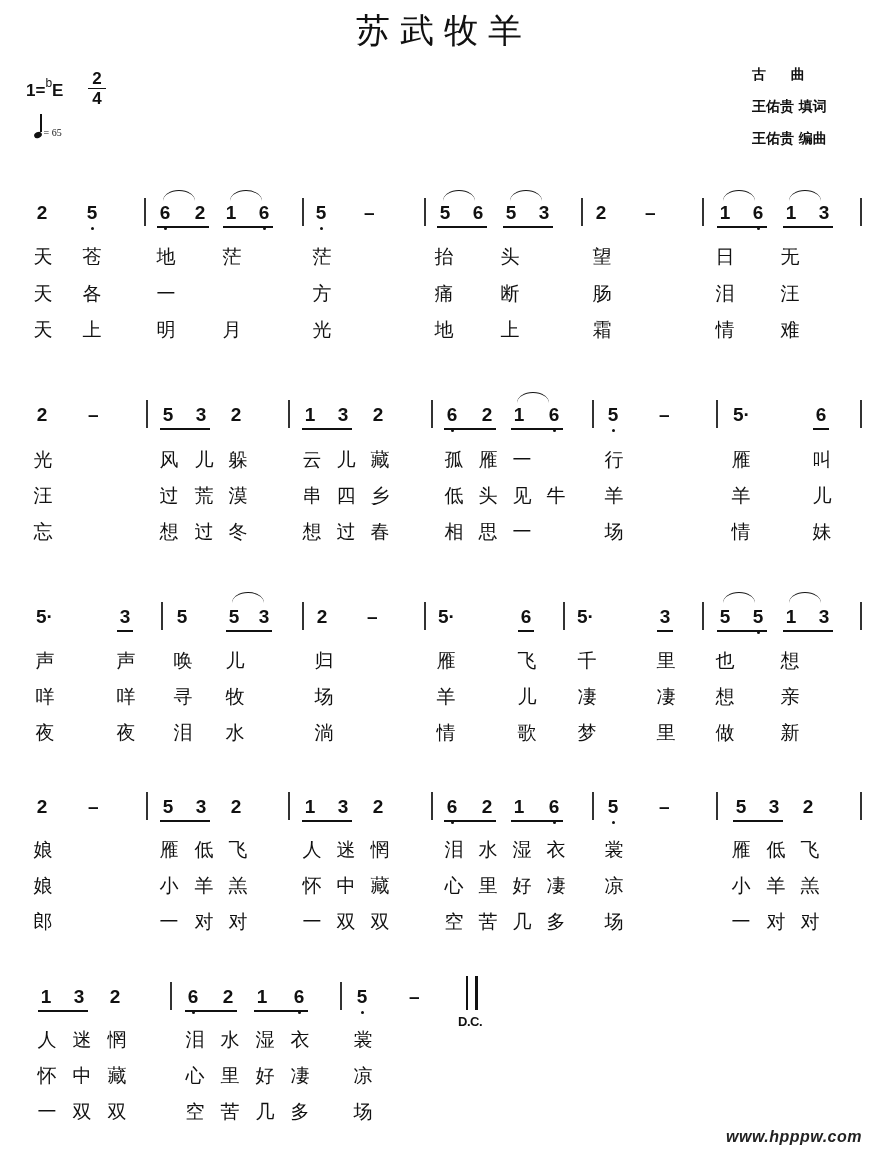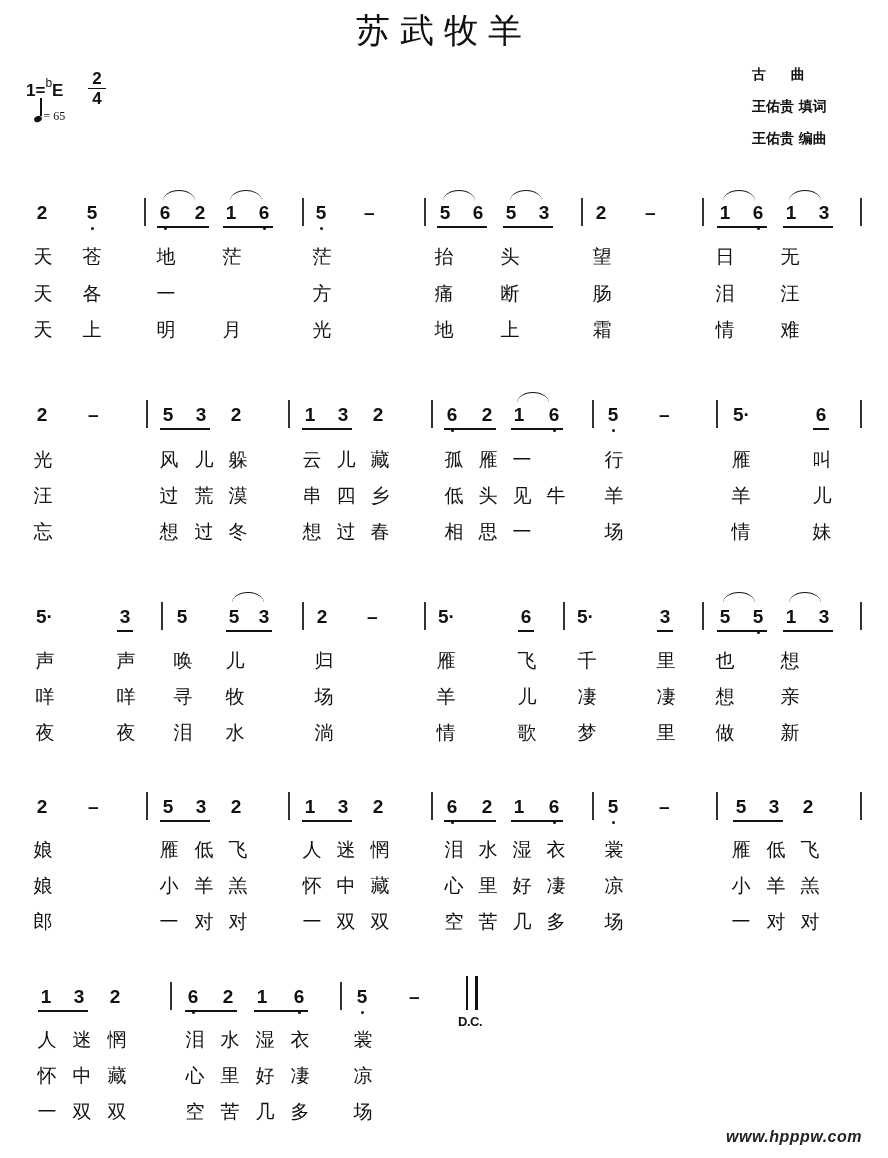--- a/index.html
+++ b/index.html
@@ -3,21 +3,21 @@
 <meta charset="utf-8">
 <style>
   html, body { margin: 0; padding: 0; background: #ffffff; }
   body { width: 888px; height: 1158px; position: relative; overflow: hidden; color: #111; font-family: "DejaVu Sans", sans-serif; }
   .abs { position: absolute; }
   .title { left: 0; width: 888px; top: 8px; text-align: center; font-size: 34px; letter-spacing: 10px; font-family: "DejaVu Sans", sans-serif; }
   .key { left: 26px; top: 78px; font-size: 17px; font-weight: bold; font-family: "Liberation Sans", sans-serif; }
   .key sup { font-size: 12px; font-weight: normal; position: relative; top: -2px; }
   .timesig { left: 88px; top: 70px; width: 18px; text-align: center; font-weight: bold; font-size: 17px; line-height: 17px; font-family: "Liberation Sans", sans-serif; }
   .timesig .line { border-top: 1.5px solid #111; margin: 1px 0; }
-  .tempo { left: 34px; top: 102px; font-size: 12px; font-family: "Liberation Serif", serif; }
+  .tempo { left: 34px; top: 118px; font-size: 10px; font-family: "Liberation Serif", serif; }
   .note-head { display: inline-block; width: 8px; height: 6px; background: #111; border-radius: 50%; transform: rotate(-25deg); position: relative; top: 2px; }
   .note-stem { display: inline-block; width: 1.5px; height: 18px; background: #111; position: relative; left: -2px; top: -4px; }
   .credits { left: 752px; top: 58px; font-size: 14px; font-weight: bold; line-height: 32px; font-family: "DejaVu Serif", serif; }
   .credit-1 { padding-left: 0; letter-spacing: 10px; }
 
   .n { position: absolute; font-family: "Liberation Sans", sans-serif; font-weight: bold; font-size: 19px; width: 16px; text-align: center; }
   .dash { position: absolute; font-family: "Liberation Sans", sans-serif; font-weight: bold; font-size: 19px; }
   .dot-below::after { content: ""; position: absolute; left: 6.5px; top: 25px; width: 3px; height: 3px; border-radius: 50%; background: #111; }
   .bar { position: absolute; width: 2px; height: 28px; background: #333; }
   .dbar { position: absolute; width: 7px; height: 34px; border-left: 2px solid #111; border-right: 3px solid #111; }

